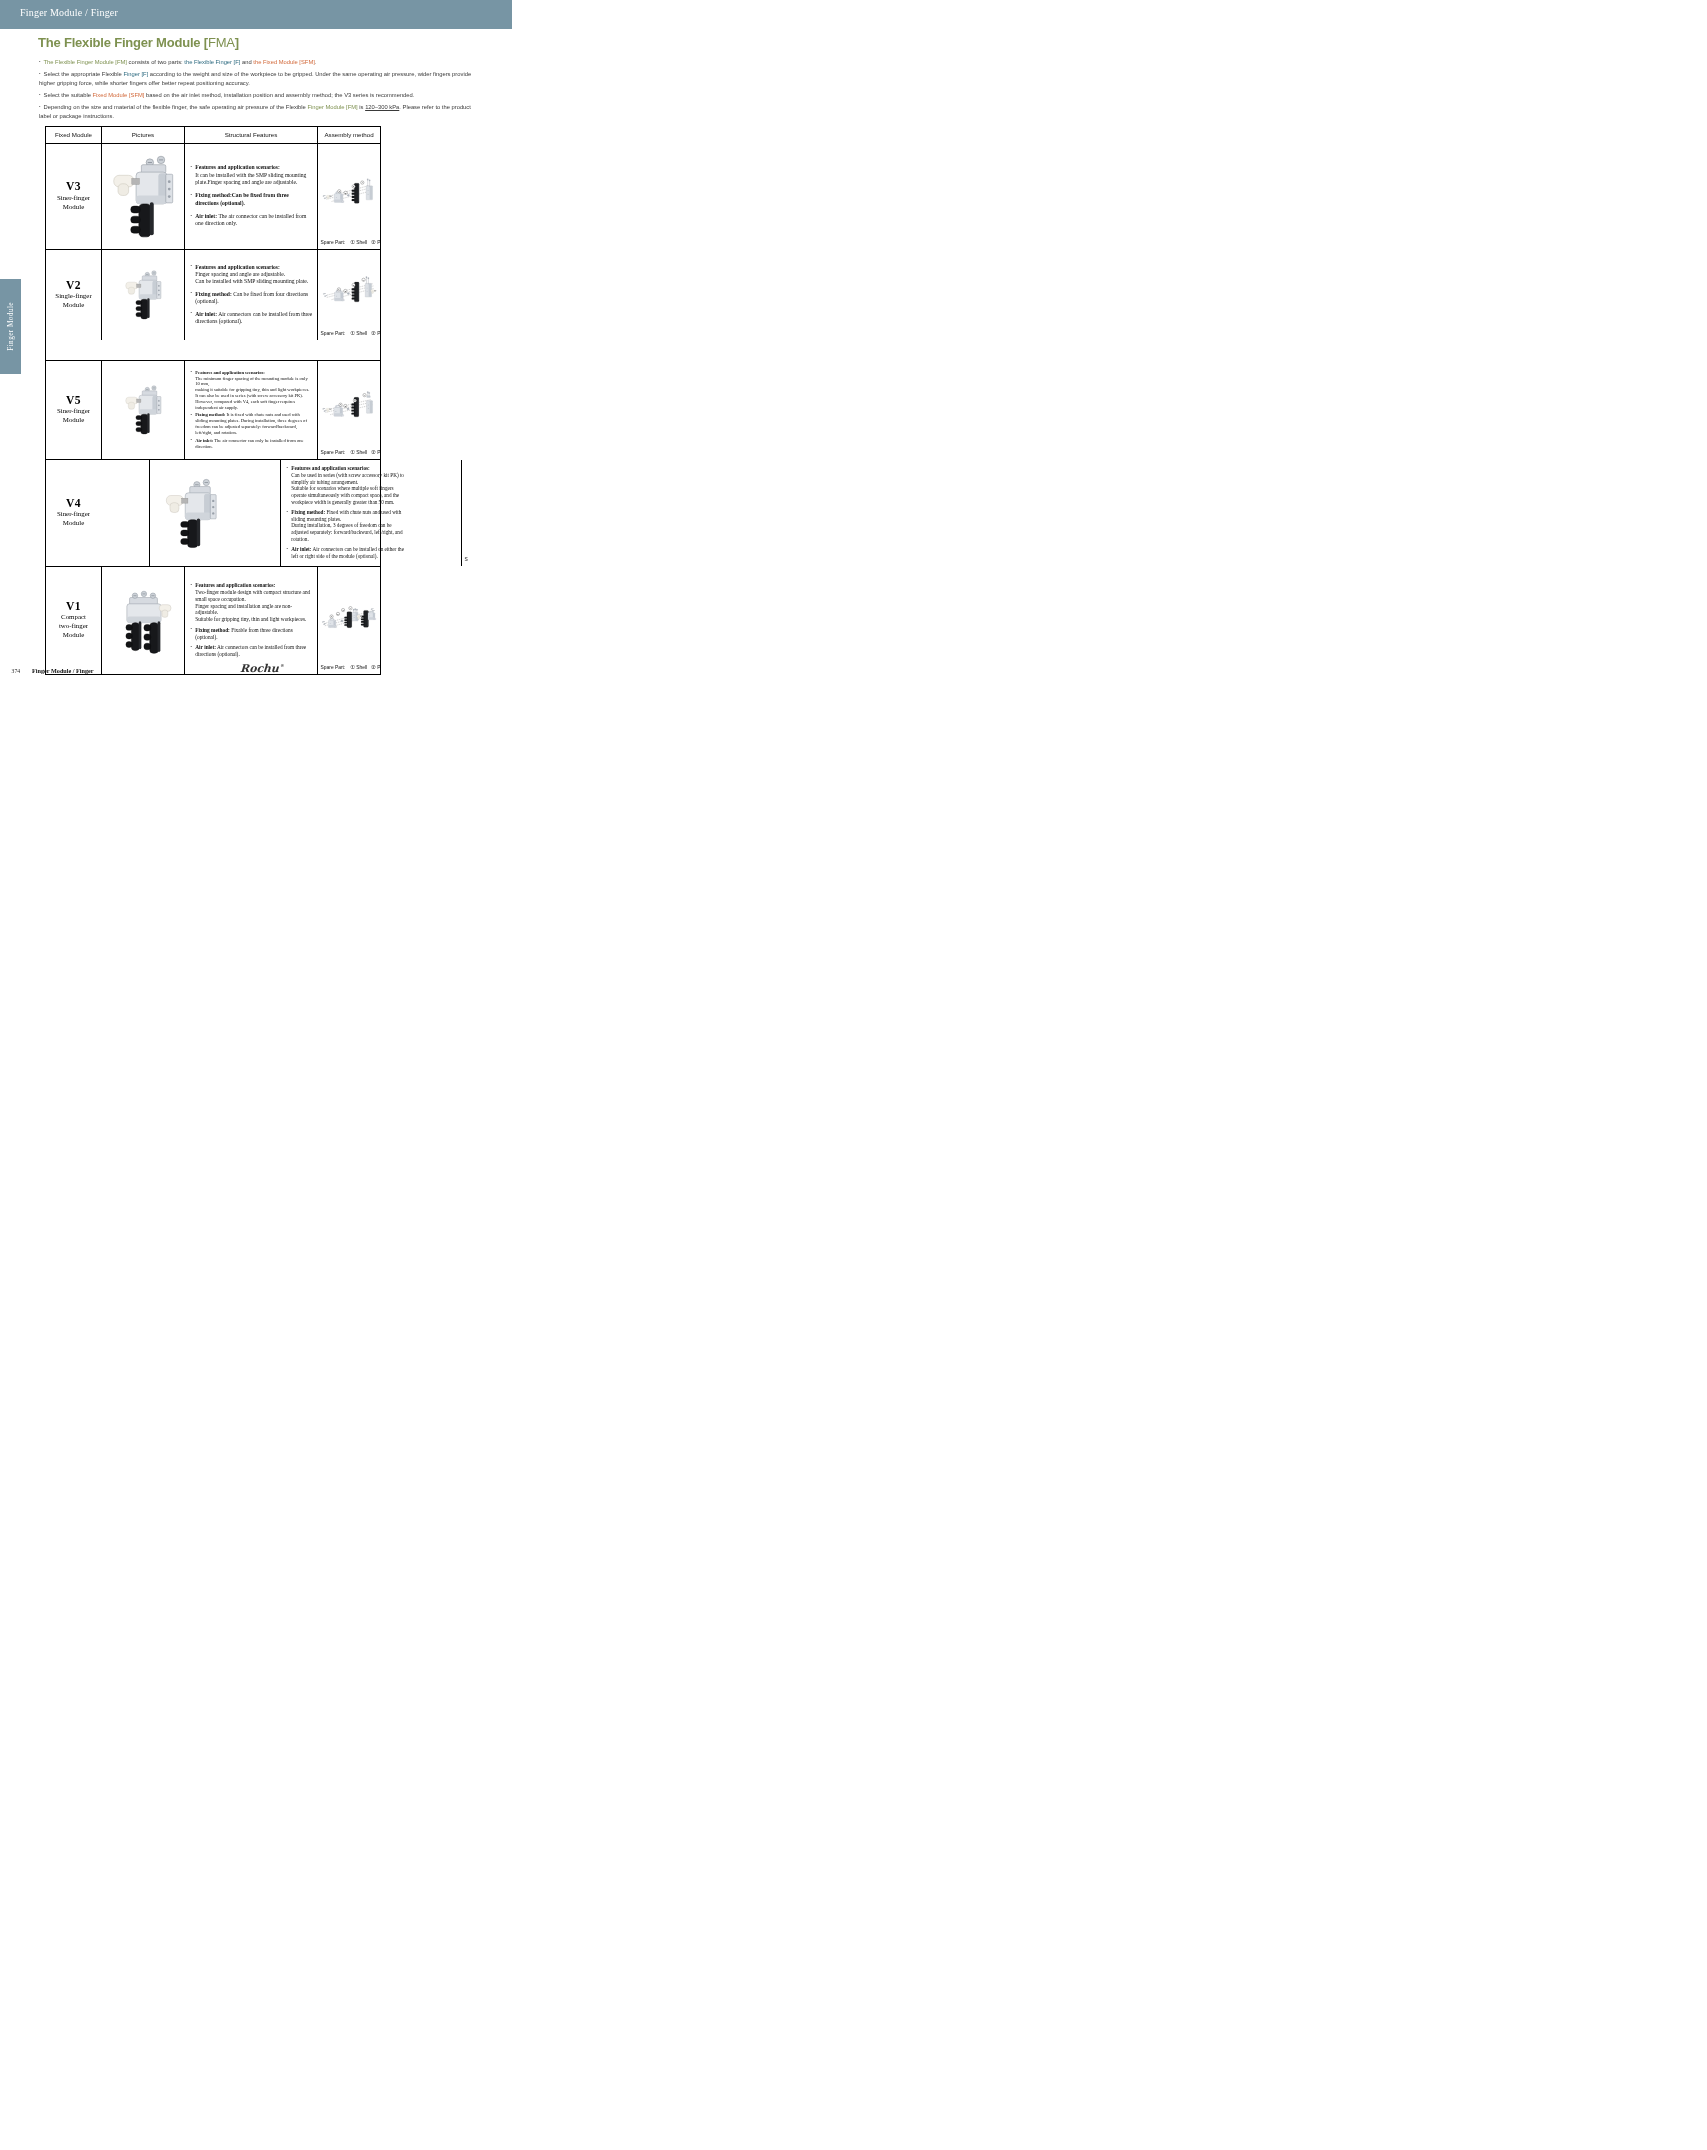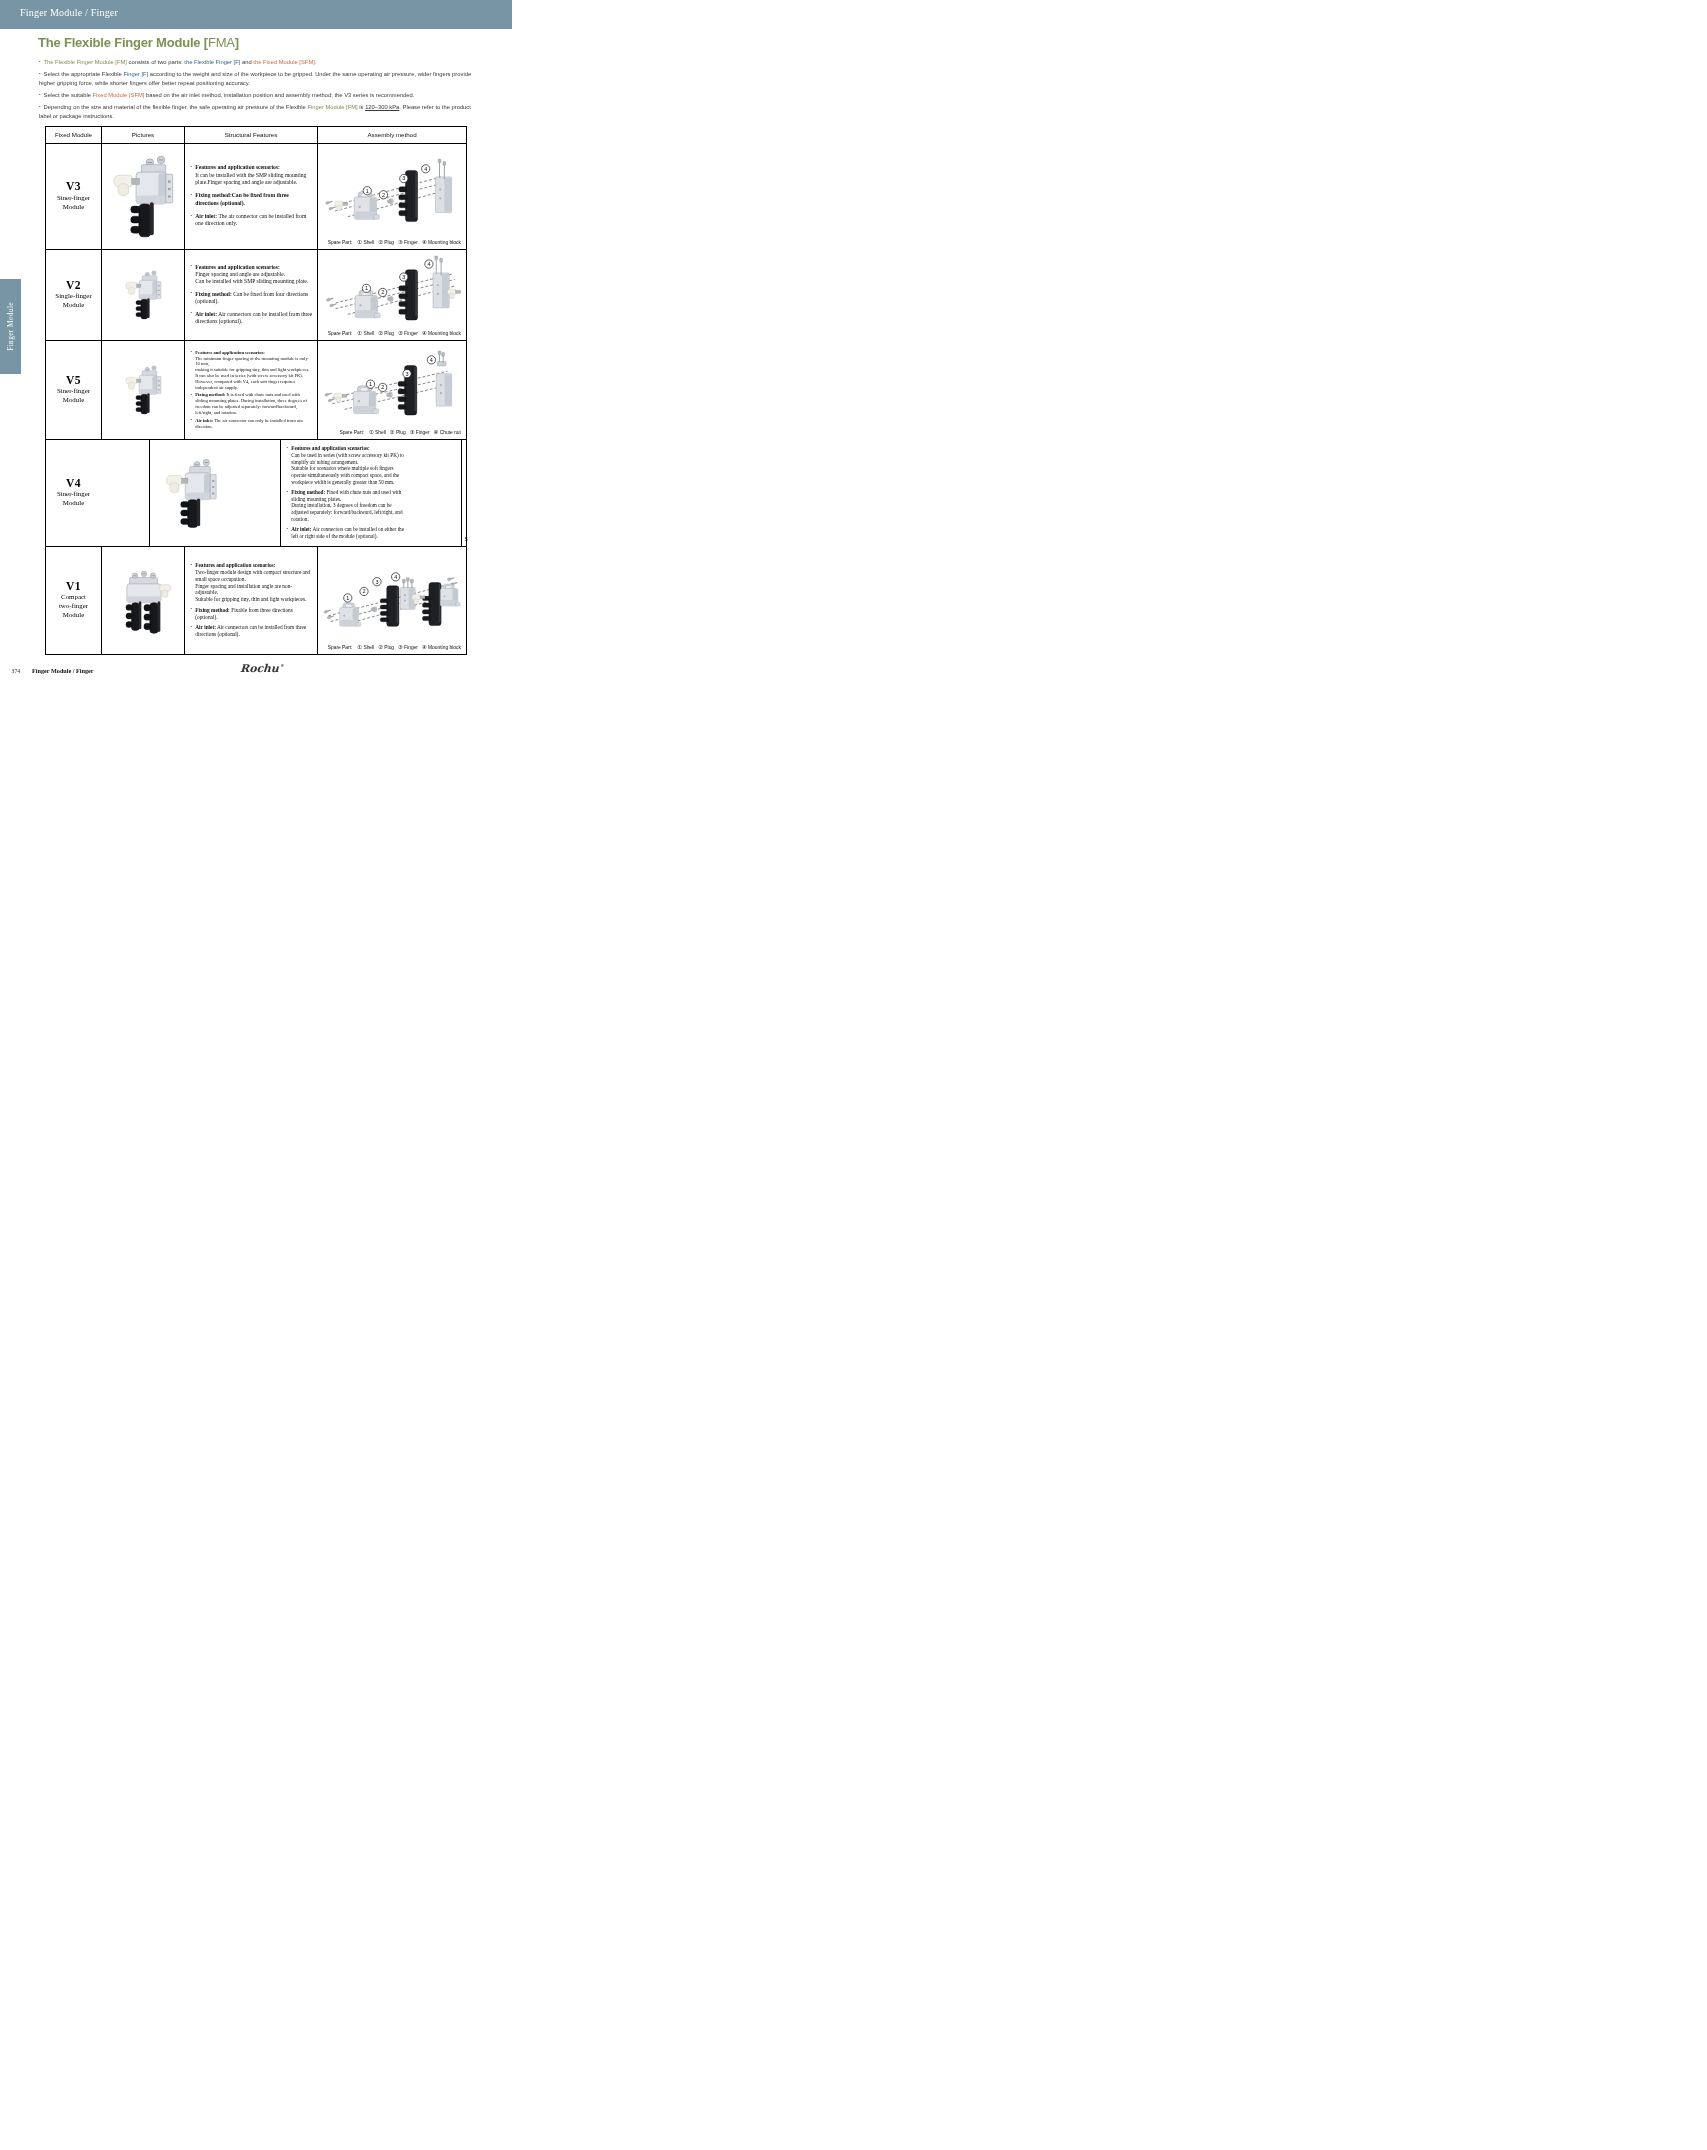--- a/index.html
+++ b/index.html
@@ -31,21 +31,21 @@
   
   .intro{position:absolute;left:39px;top:58px;width:440px;font-size:5.8px;line-height:1.5;color:#3a3a3a;}
   .ib{margin-bottom:3.4px;}
   .ib .dot{font-size:4.3px;margin-right:3px;vertical-align:0.9px;}
   .seg-green{color:#7e9150;}
   .seg-teal{color:#2e6b80;}
   .seg-orange{color:#d2693a;}
   .seg-u{text-decoration:underline;}
   
   .tbl{
-    position:absolute;left:45px;top:126px;width:422px;
+    position:absolute;left:45px;top:126px;width:336px;
     border:0.6px solid #000;border-top-width:1.2px;border-bottom-width:1.2px;
     box-sizing:border-box;background:#fff;
   }
   .thead,.trow{display:grid;grid-template-columns:55px 83px 133px auto;}
   .thead{height:15.5px;border-bottom:1.1px solid #000;}
   .th{
     display:flex;align-items:center;justify-content:center;
     font-size:6.2px;color:#111;border-left:0.5px solid #000;
   }
   .th:first-child{border-left:none;}
@@ -295,21 +295,21 @@
             <circle cx="152" cy="92" r="10.2" fill="#ffffff" stroke="#161616" stroke-width="1.7"></circle>
             <text x="152" y="96.7" text-anchor="middle" font-size="13.5" font-family="Liberation Sans, sans-serif" fill="#111">2</text>
             <circle cx="204" cy="54" r="10.2" fill="#ffffff" stroke="#161616" stroke-width="1.7"></circle>
             <text x="204" y="58.7" text-anchor="middle" font-size="13.5" font-family="Liberation Sans, sans-serif" fill="#111">3</text>
             <circle cx="266" cy="22" r="10.2" fill="#ffffff" stroke="#161616" stroke-width="1.7"></circle>
             <text x="266" y="26.7" text-anchor="middle" font-size="13.5" font-family="Liberation Sans, sans-serif" fill="#111">4</text>
           </svg>
           <div class="caption"><span class="lead">Spare Part:</span><span class="pnum">①</span><span class="pname">Shell</span><span class="pnum">②</span><span class="pname">Plug</span><span class="pnum">③</span><span class="pname">Finger</span><span class="pnum">④</span><span class="pname">Mounting block</span></div>
         </div>
       </div>
-      <div class="trow" style="min-height: 98px;">
+      <div class="trow" style="min-height: 98px; margin-top: 20px;">
         <div class="cell c-name">
           <div class="ver">V5</div>
           <div class="sub">Siner-finger</div>
           <div class="sub">Module</div>
         </div>
         <div class="cell c-pic">
           <svg viewBox="0 0 130 160" width="69" height="65" preserveAspectRatio="xMidYMid meet">
             <g transform="translate(16.64,19.939999999999998) scale(0.78)">
               <circle cx="74" cy="14" r="7" fill="#cdd2d8" stroke="#858c95" stroke-width="1"></circle>
               <line x1="70" y1="14" x2="78" y2="14" stroke="#7c838c" stroke-width="1.4"></line>

